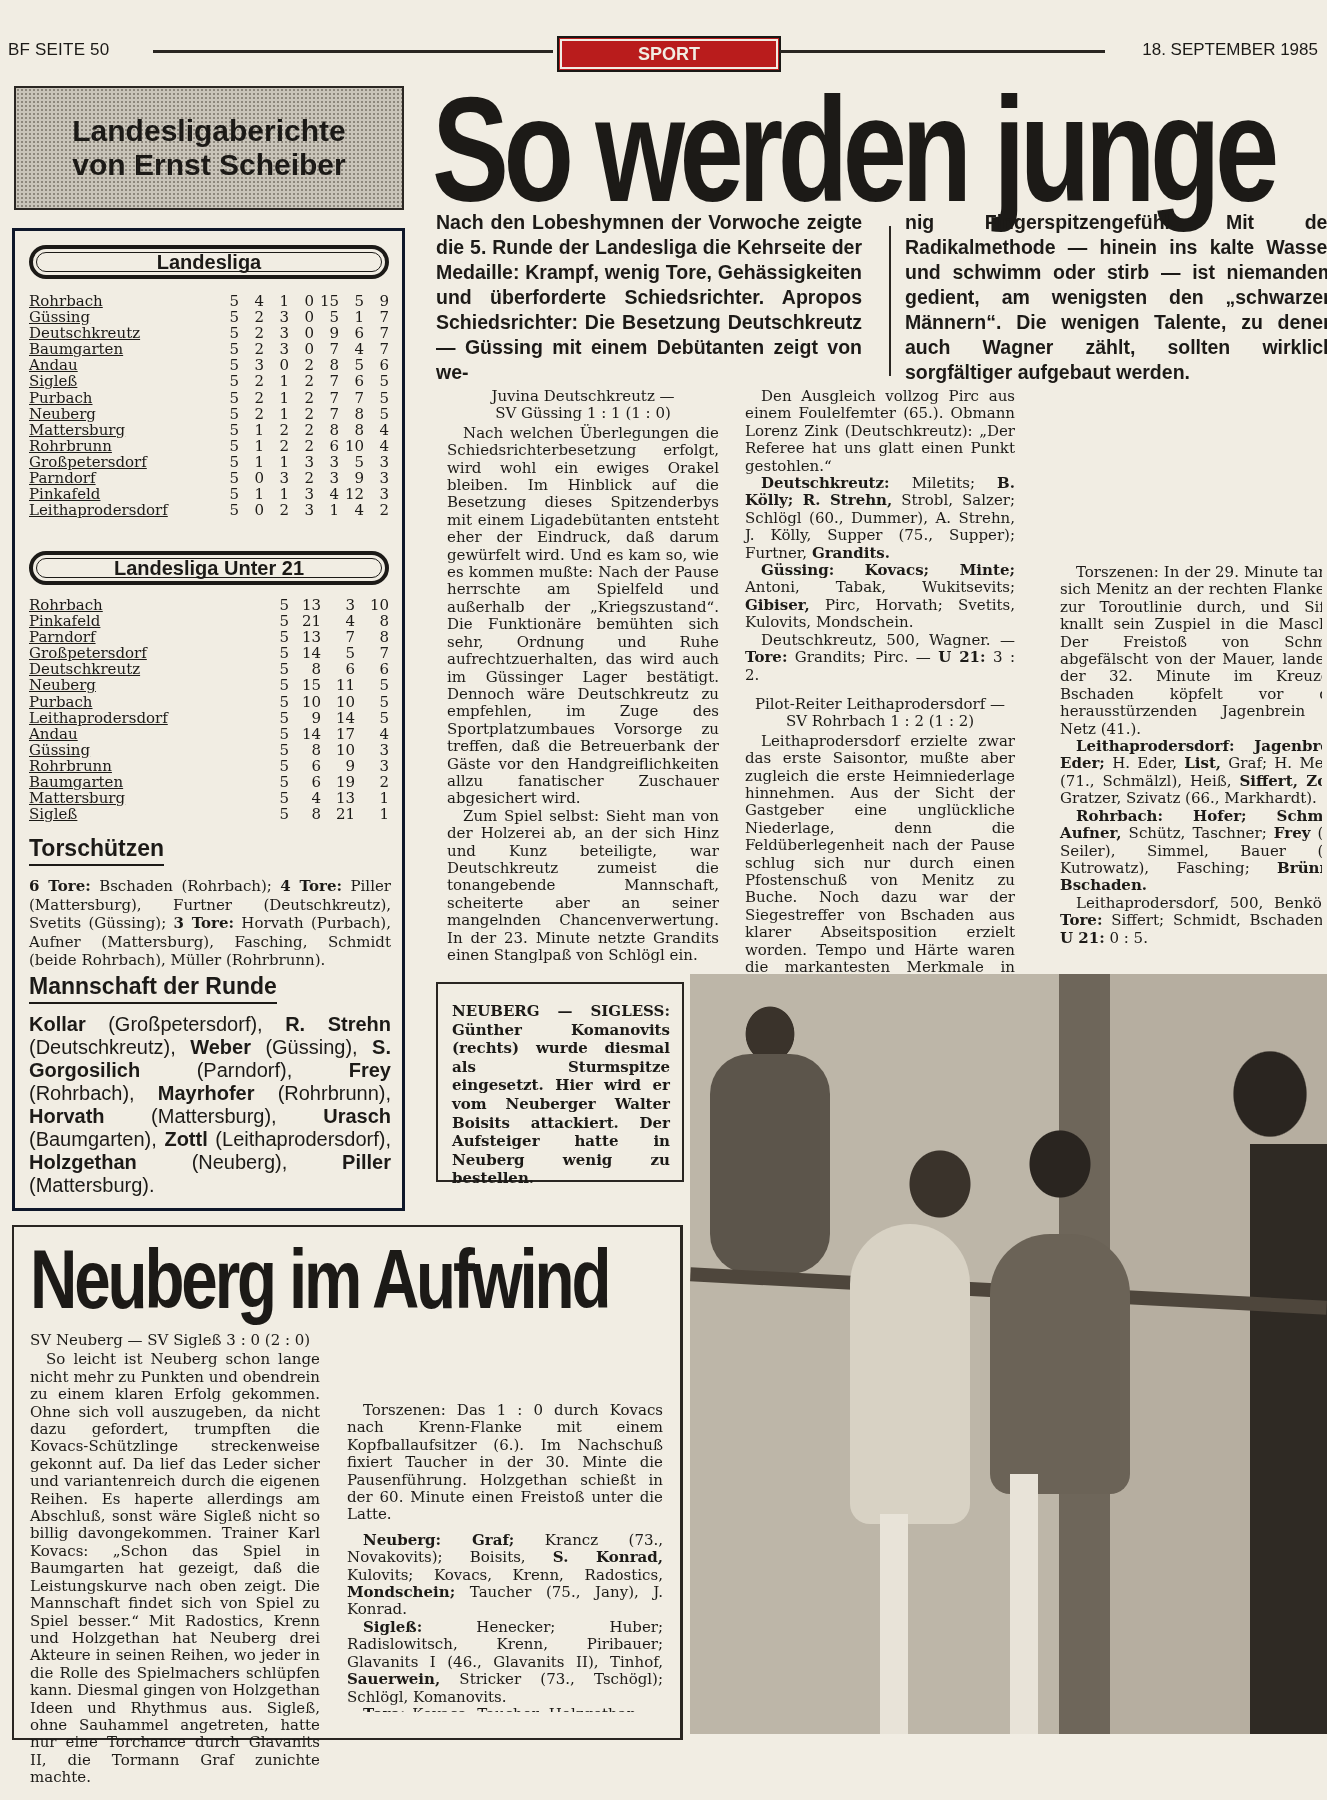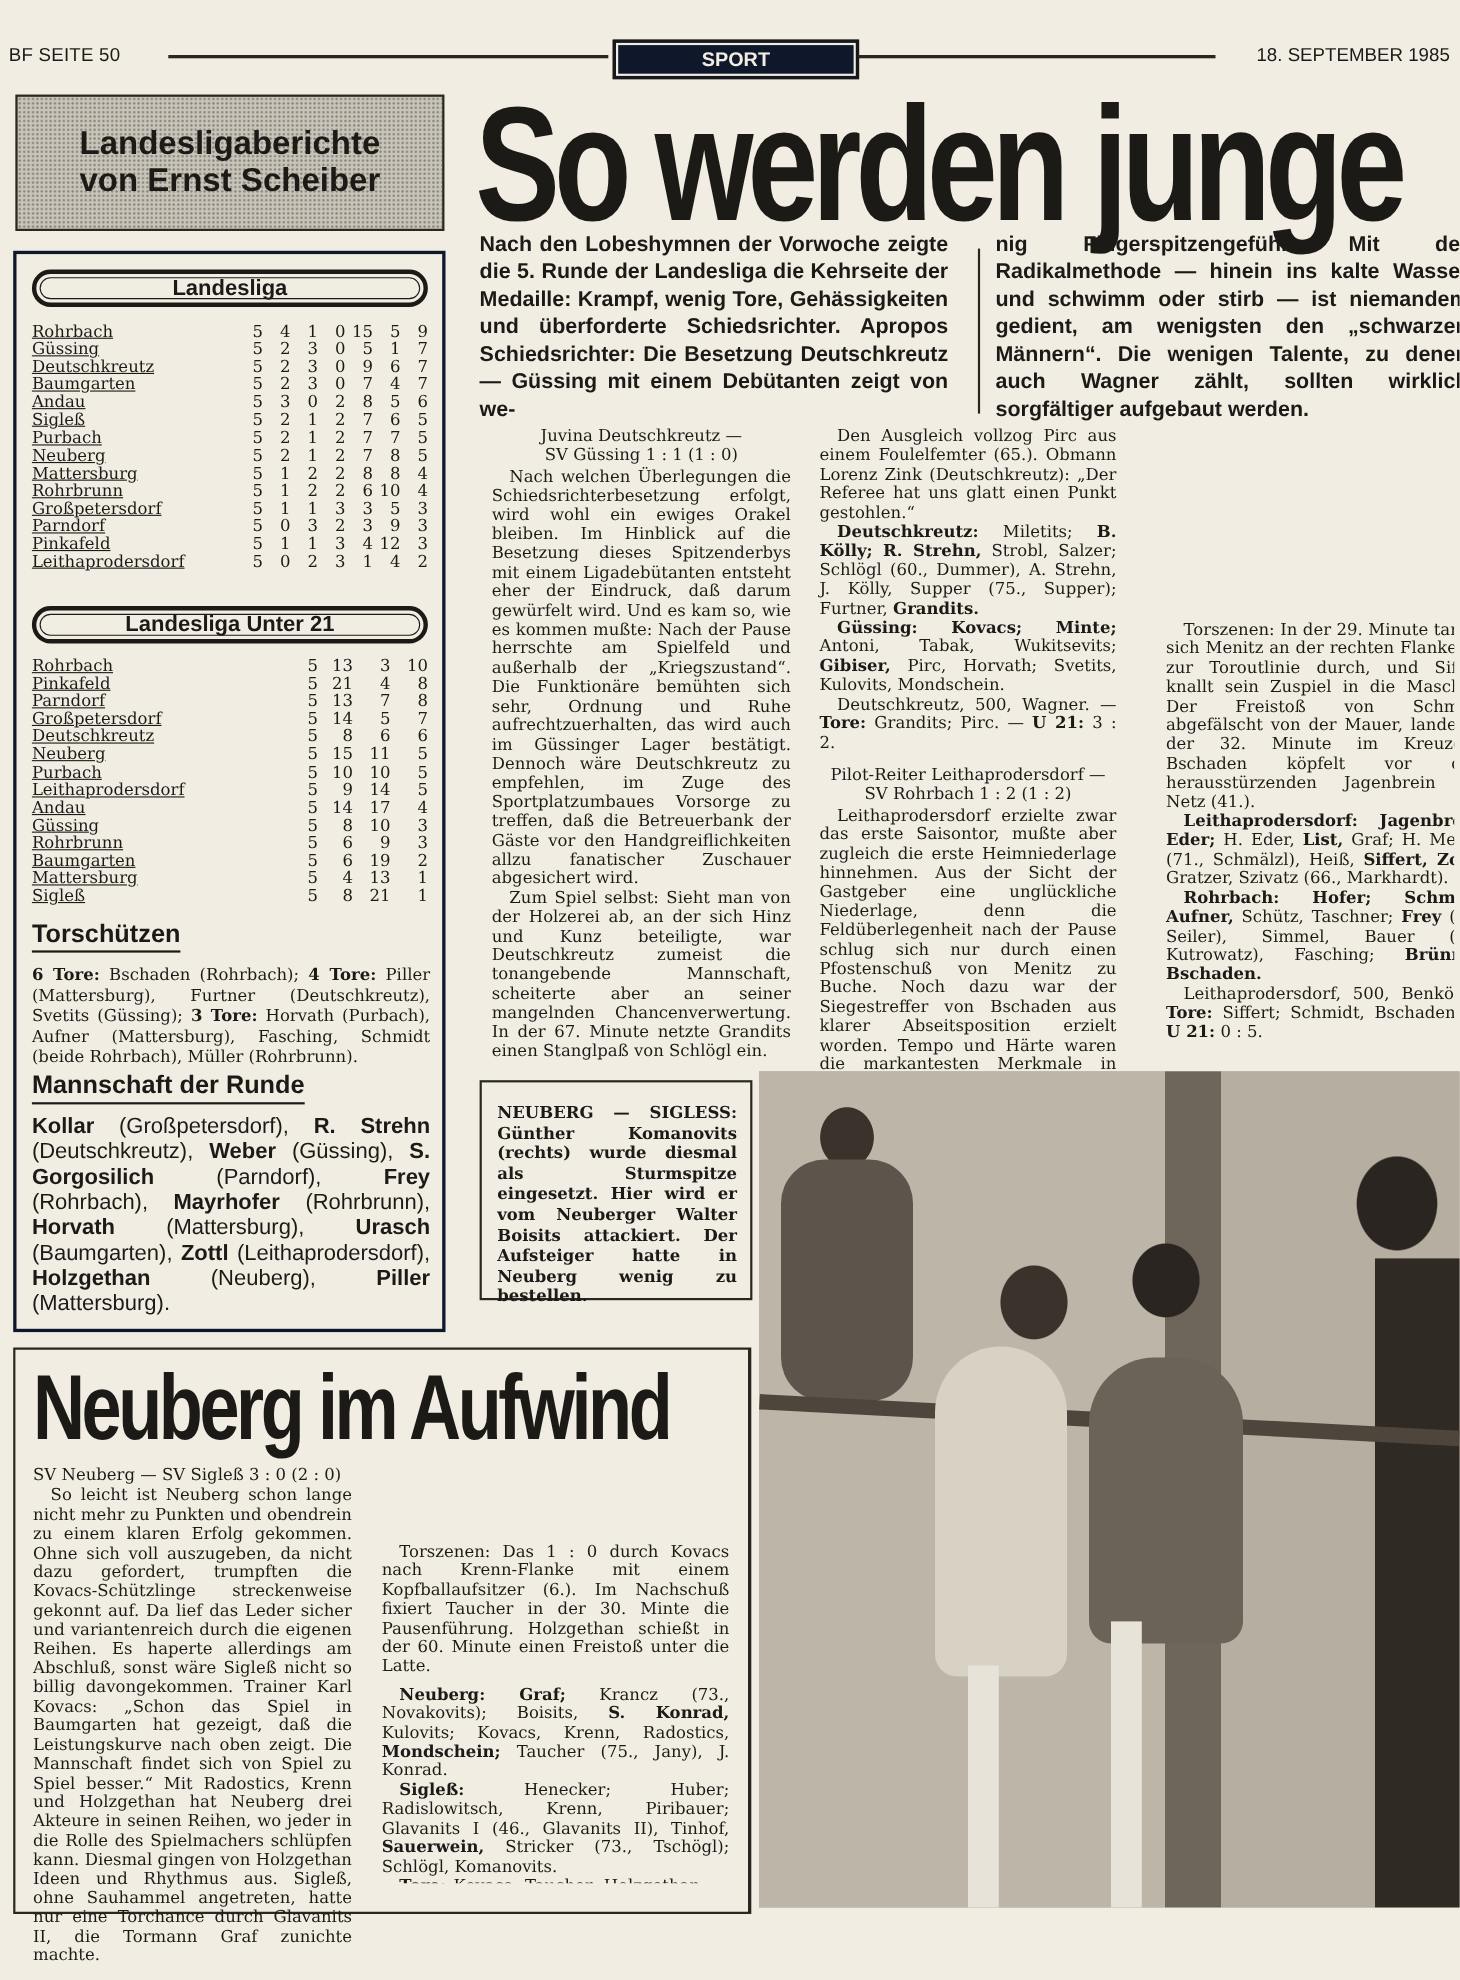--- a/index.html
+++ b/index.html
@@ -5,21 +5,21 @@
   html,body{margin:0;padding:0;}
   body{width:1327px;height:1800px;background:#f1ede3;color:#1c1a17;position:relative;overflow:hidden;font-family:"DejaVu Serif",serif;}
   .abs{position:absolute;}
   
   .hdr{top:36px;left:8px;width:1310px;height:30px;}
   .hdr .left{position:absolute;left:0;top:4px;font:17px "Liberation Sans",sans-serif;letter-spacing:0.2px;}
   .hdr .right{position:absolute;right:0;top:4px;font:17px "Liberation Sans",sans-serif;}
   .hdr .rule{position:absolute;top:14px;height:3px;background:#2a2622;}
   .hdr .r1{left:145px;width:400px;}
   .hdr .r2{left:772px;width:325px;}
-  .sport{position:absolute;left:549px;top:0;width:220px;height:32px;background:#0f172a;border:2px solid #1b1916;outline:2px solid #f1ede3;outline-offset:-5px;color:#f1ede3;text-align:center;font:bold 18px "Liberation Sans",sans-serif;line-height:32px;}
+  .sport{position:absolute;left:549px;top:0;width:220px;height:32px;background:#b91c1c;border:2px solid #1b1916;outline:2px solid #f1ede3;outline-offset:-5px;color:#f1ede3;text-align:center;font:bold 18px "Liberation Sans",sans-serif;line-height:32px;}
   
   .titlebox{left:14px;top:86px;width:390px;height:124px;border:2px solid #2a2622;background-color:#c9c4b9;background-image:radial-gradient(#8d877c 1px,transparent 1.2px);background-size:4px 4px;text-align:center;font:bold 30px "Liberation Sans",sans-serif;line-height:34px;padding-top:26px;box-sizing:border-box;}
   
   .bighead{left:432px;top:70px;width:900px;font:bold 148px "Liberation Sans",sans-serif;letter-spacing:-7px;transform:scaleX(0.78);transform-origin:left top;white-space:nowrap;line-height:160px;}
   
   .statbox{left:12px;top:228px;width:393px;height:983px;border:3px solid #0f172a;box-sizing:border-box;}
   .pill{position:absolute;left:14px;width:360px;height:34px;border:4px solid #1c1a17;border-radius:22px;box-sizing:border-box;text-align:center;font:bold 20px "Liberation Sans",sans-serif;line-height:26px;}
   .pill::after{content:"";position:absolute;left:3px;right:3px;top:3px;bottom:3px;border:1.5px solid #1c1a17;border-radius:16px;}
   .tbl{position:absolute;left:14px;width:360px;font:15px "DejaVu Serif",serif;}
   .trow{display:flex;height:16.1px;line-height:16px;}
@@ -340,21 +340,21 @@
 
 <div class="intro intro1">Nach den Lobeshymnen der Vorwoche zeigte die 5. Runde der Landesliga die Kehrseite der Medaille: Krampf, wenig Tore, Gehässigkeiten und überforderte Schiedsrichter. Apropos Schiedsrichter: Die Besetzung Deutschkreutz — Güssing mit einem Debütanten zeigt von we-</div>
 <div class="vrule"></div>
 <div class="clipR" style="left:905px;top:200px;width:422px;height:190px;">
   <div class="intro" style="left:0;top:10px;width:430px;">nig Fingerspitzengefühl. Mit der Radikalmethode — hinein ins kalte Wasser und schwimm oder stirb — ist niemandem gedient, am wenigsten den „schwarzen Männern“. Die wenigen Talente, zu denen auch Wagner zählt, sollten wirklich sorgfältiger aufgebaut werden.</div>
 </div>
 
 <div class="col colA">
   <p class="mh"><span>Juvina Deutschkreutz —</span><br><span>SV Güssing 1 : 1 (1 : 0)</span></p>
   <p>Nach welchen Überlegungen die Schiedsrichterbesetzung erfolgt, wird wohl ein ewiges Orakel bleiben. Im Hinblick auf die Besetzung dieses Spitzenderbys mit einem Ligadebütanten entsteht eher der Eindruck, daß darum gewürfelt wird. Und es kam so, wie es kommen mußte: Nach der Pause herrschte am Spielfeld und außerhalb der „Kriegszustand“. Die Funktionäre bemühten sich sehr, Ordnung und Ruhe aufrechtzuerhalten, das wird auch im Güssinger Lager bestätigt. Dennoch wäre Deutschkreutz zu empfehlen, im Zuge des Sportplatzumbaues Vorsorge zu treffen, daß die Betreuerbank der Gäste vor den Handgreiflichkeiten allzu fanatischer Zuschauer abgesichert wird.</p>
-  <p>Zum Spiel selbst: Sieht man von der Holzerei ab, an der sich Hinz und Kunz beteiligte, war Deutschkreutz zumeist die tonangebende Mannschaft, scheiterte aber an seiner mangelnden Chancenverwertung. In der 67. Minute netzte Grandits einen Stanglpaß von Schlögl ein.</p>
+  <p>Zum Spiel selbst: Sieht man von der Holzerei ab, an der sich Hinz und Kunz beteiligte, war Deutschkreutz zumeist die tonangebende Mannschaft, scheiterte aber an seiner mangelnden Chancenverwertung. In der 23. Minute netzte Grandits einen Stanglpaß von Schlögl ein.</p>
 </div>
 
 <div class="col colB">
   <p>Den Ausgleich vollzog Pirc aus einem Foulelfemter (65.). Obmann Lorenz Zink (Deutschkreutz): „Der Referee hat uns glatt einen Punkt gestohlen.“</p>
   <p><b>Deutschkreutz:</b> Miletits; <b>B. Kölly; R. Strehn,</b> Strobl, Salzer; Schlögl (60., Dummer), A. Strehn, J. Kölly, Supper (75., Supper); Furtner, <b>Grandits.</b></p>
   <p><b>Güssing: Kovacs; Minte;</b> Antoni, Tabak, Wukitsevits; <b>Gibiser,</b> Pirc, Horvath; Svetits, Kulovits, Mondschein.</p>
   <p>Deutschkreutz, 500, Wagner. — <b>Tore:</b> Grandits; Pirc. — <b>U 21:</b> 3 : 2.</p>
   <p class="mh" style="margin-top:12px"><span>Pilot-Reiter Leithaprodersdorf —</span><br><span>SV Rohrbach 1 : 2 (1 : 2)</span></p>
   <p>Leithaprodersdorf erzielte zwar das erste Saisontor, mußte aber zugleich die erste Heimniederlage hinnehmen. Aus der Sicht der Gastgeber eine unglückliche Niederlage, denn die Feldüberlegenheit nach der Pause schlug sich nur durch einen Pfostenschuß von Menitz zu Buche. Noch dazu war der Siegestreffer von Bschaden aus klarer Abseitsposition erzielt worden. Tempo und Härte waren die markantesten Merkmale in dieser spannenden Partie. Im Übereifer war allerdings viel Unsauberes dabei. Schiedsrichter Benkö Probleme lagen hauptsächlich in der Trennung erlaubter Härte und Foulspielens. Rohrbach, zwar überwiegend zu Defensivaufgaben gezwungen, beherrschte das Umschalten auf Angriff meisterhaft.</p>
 </div>

